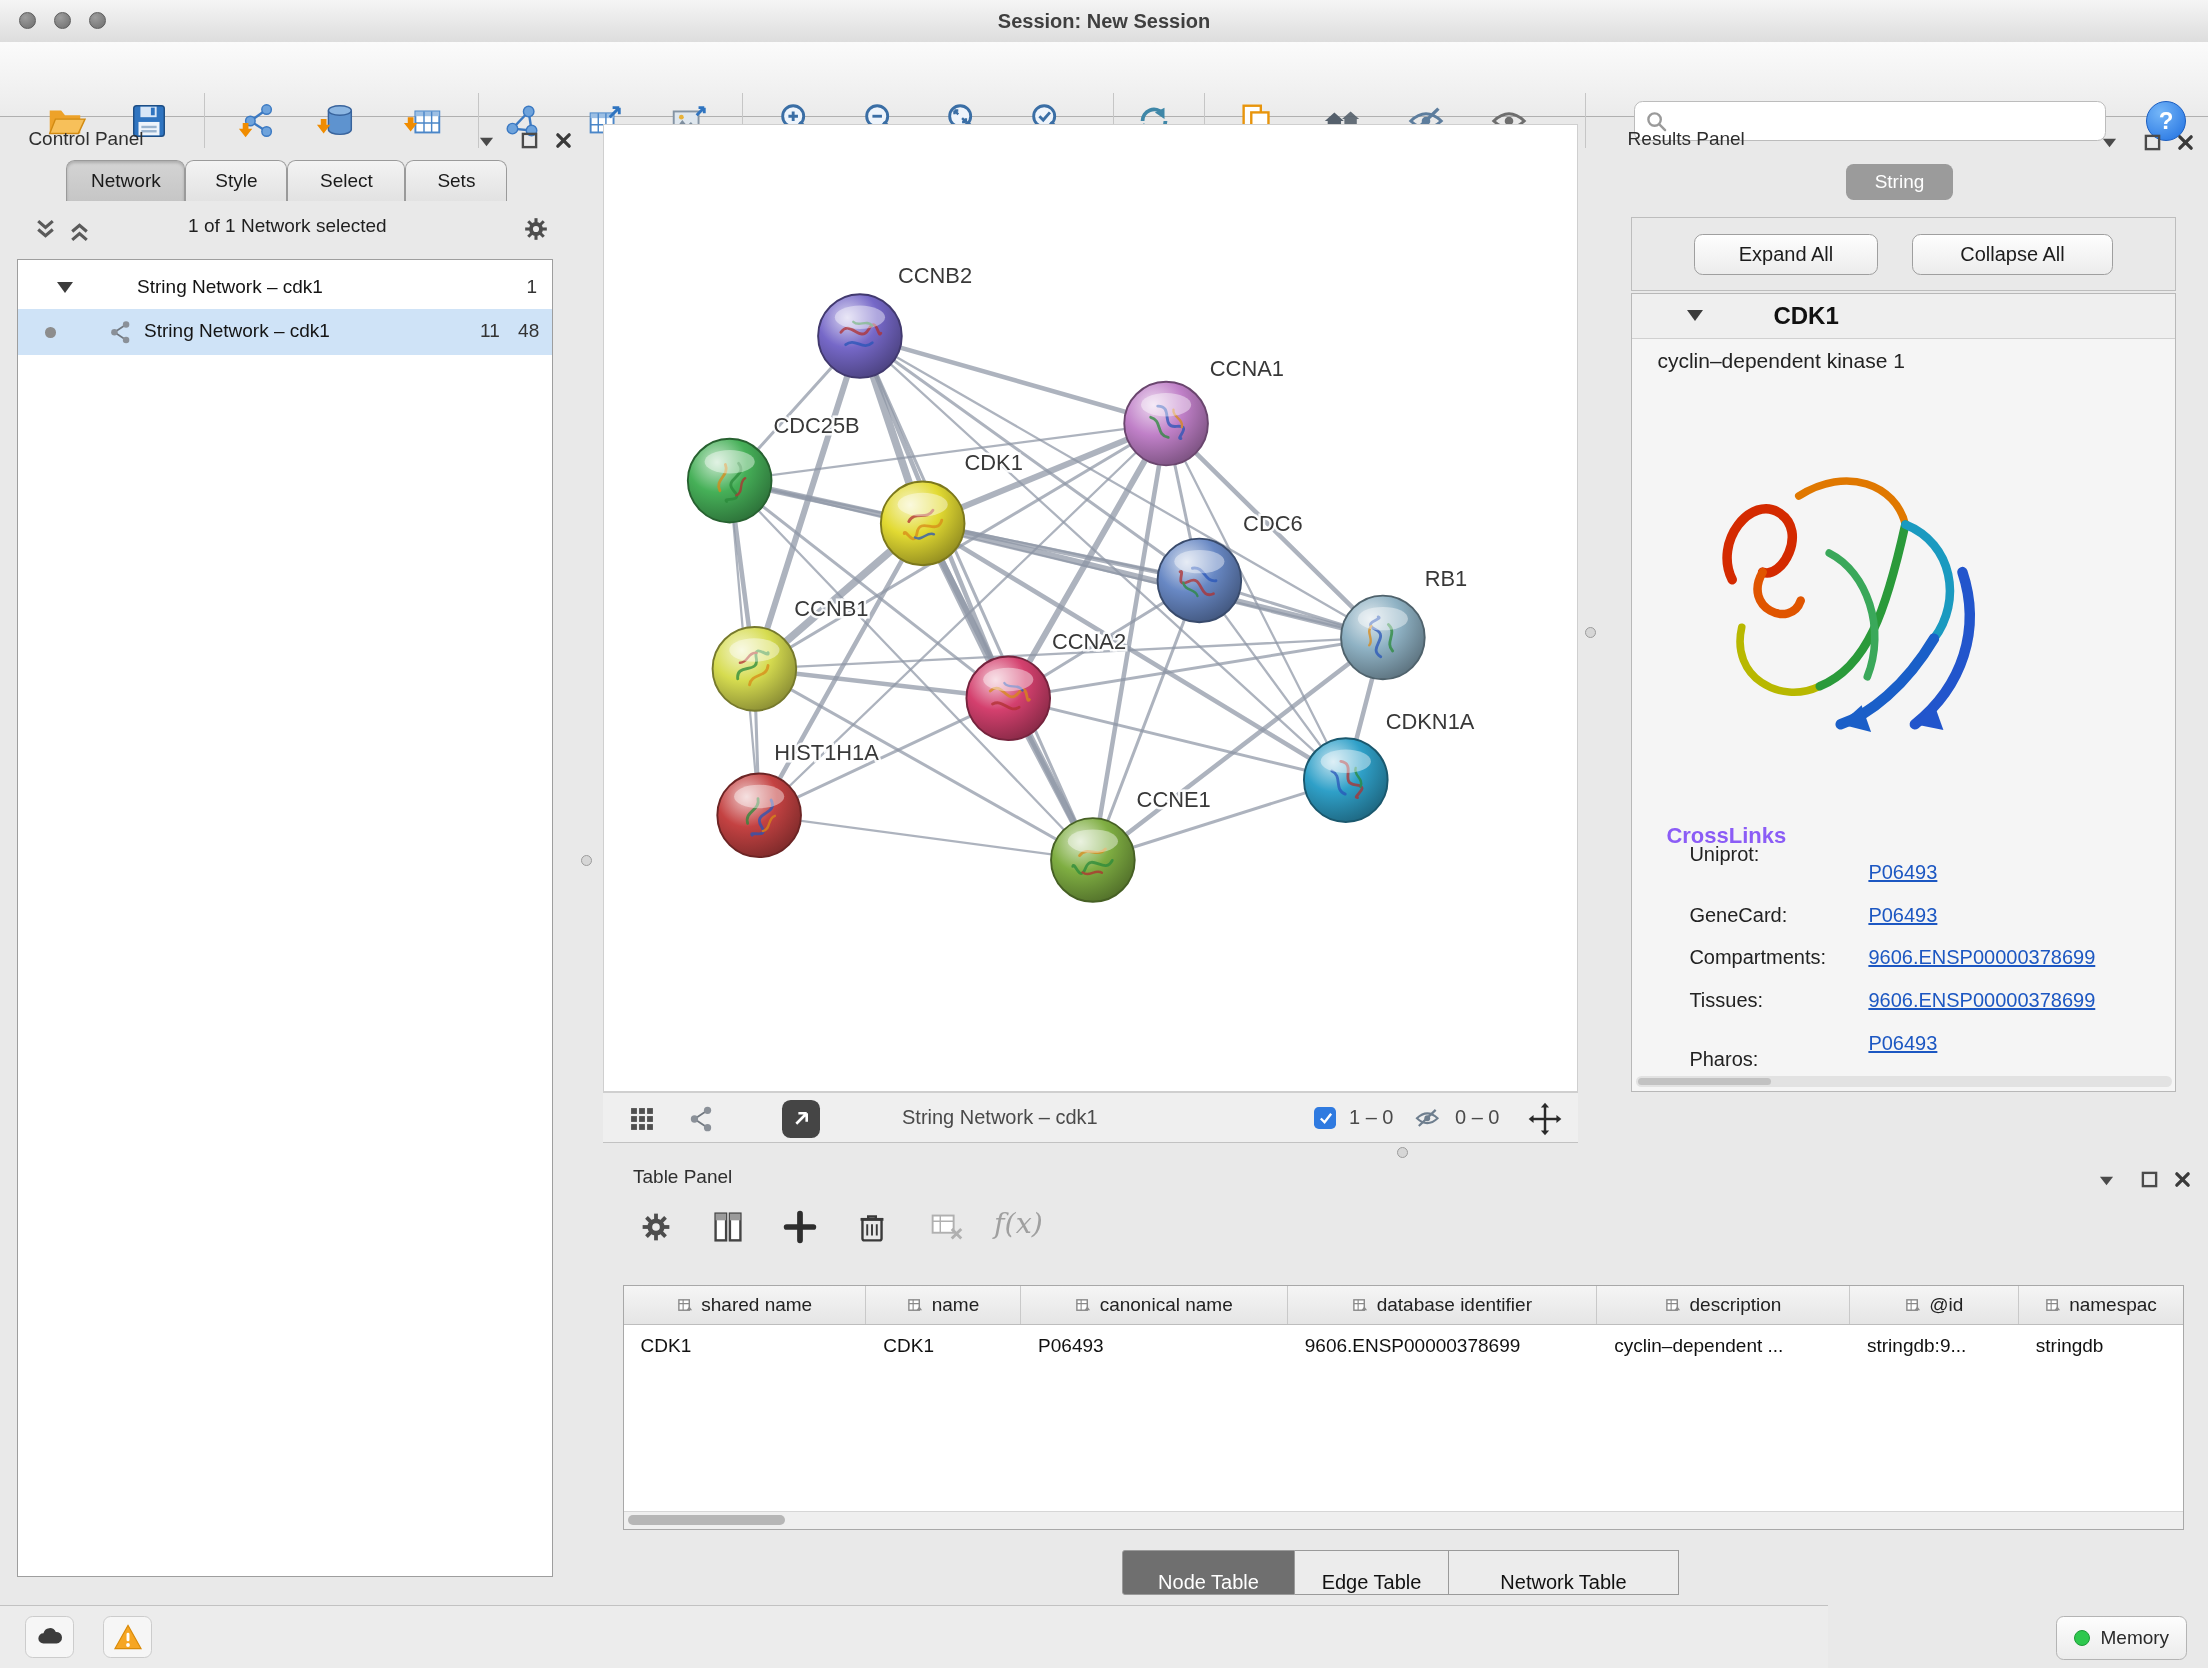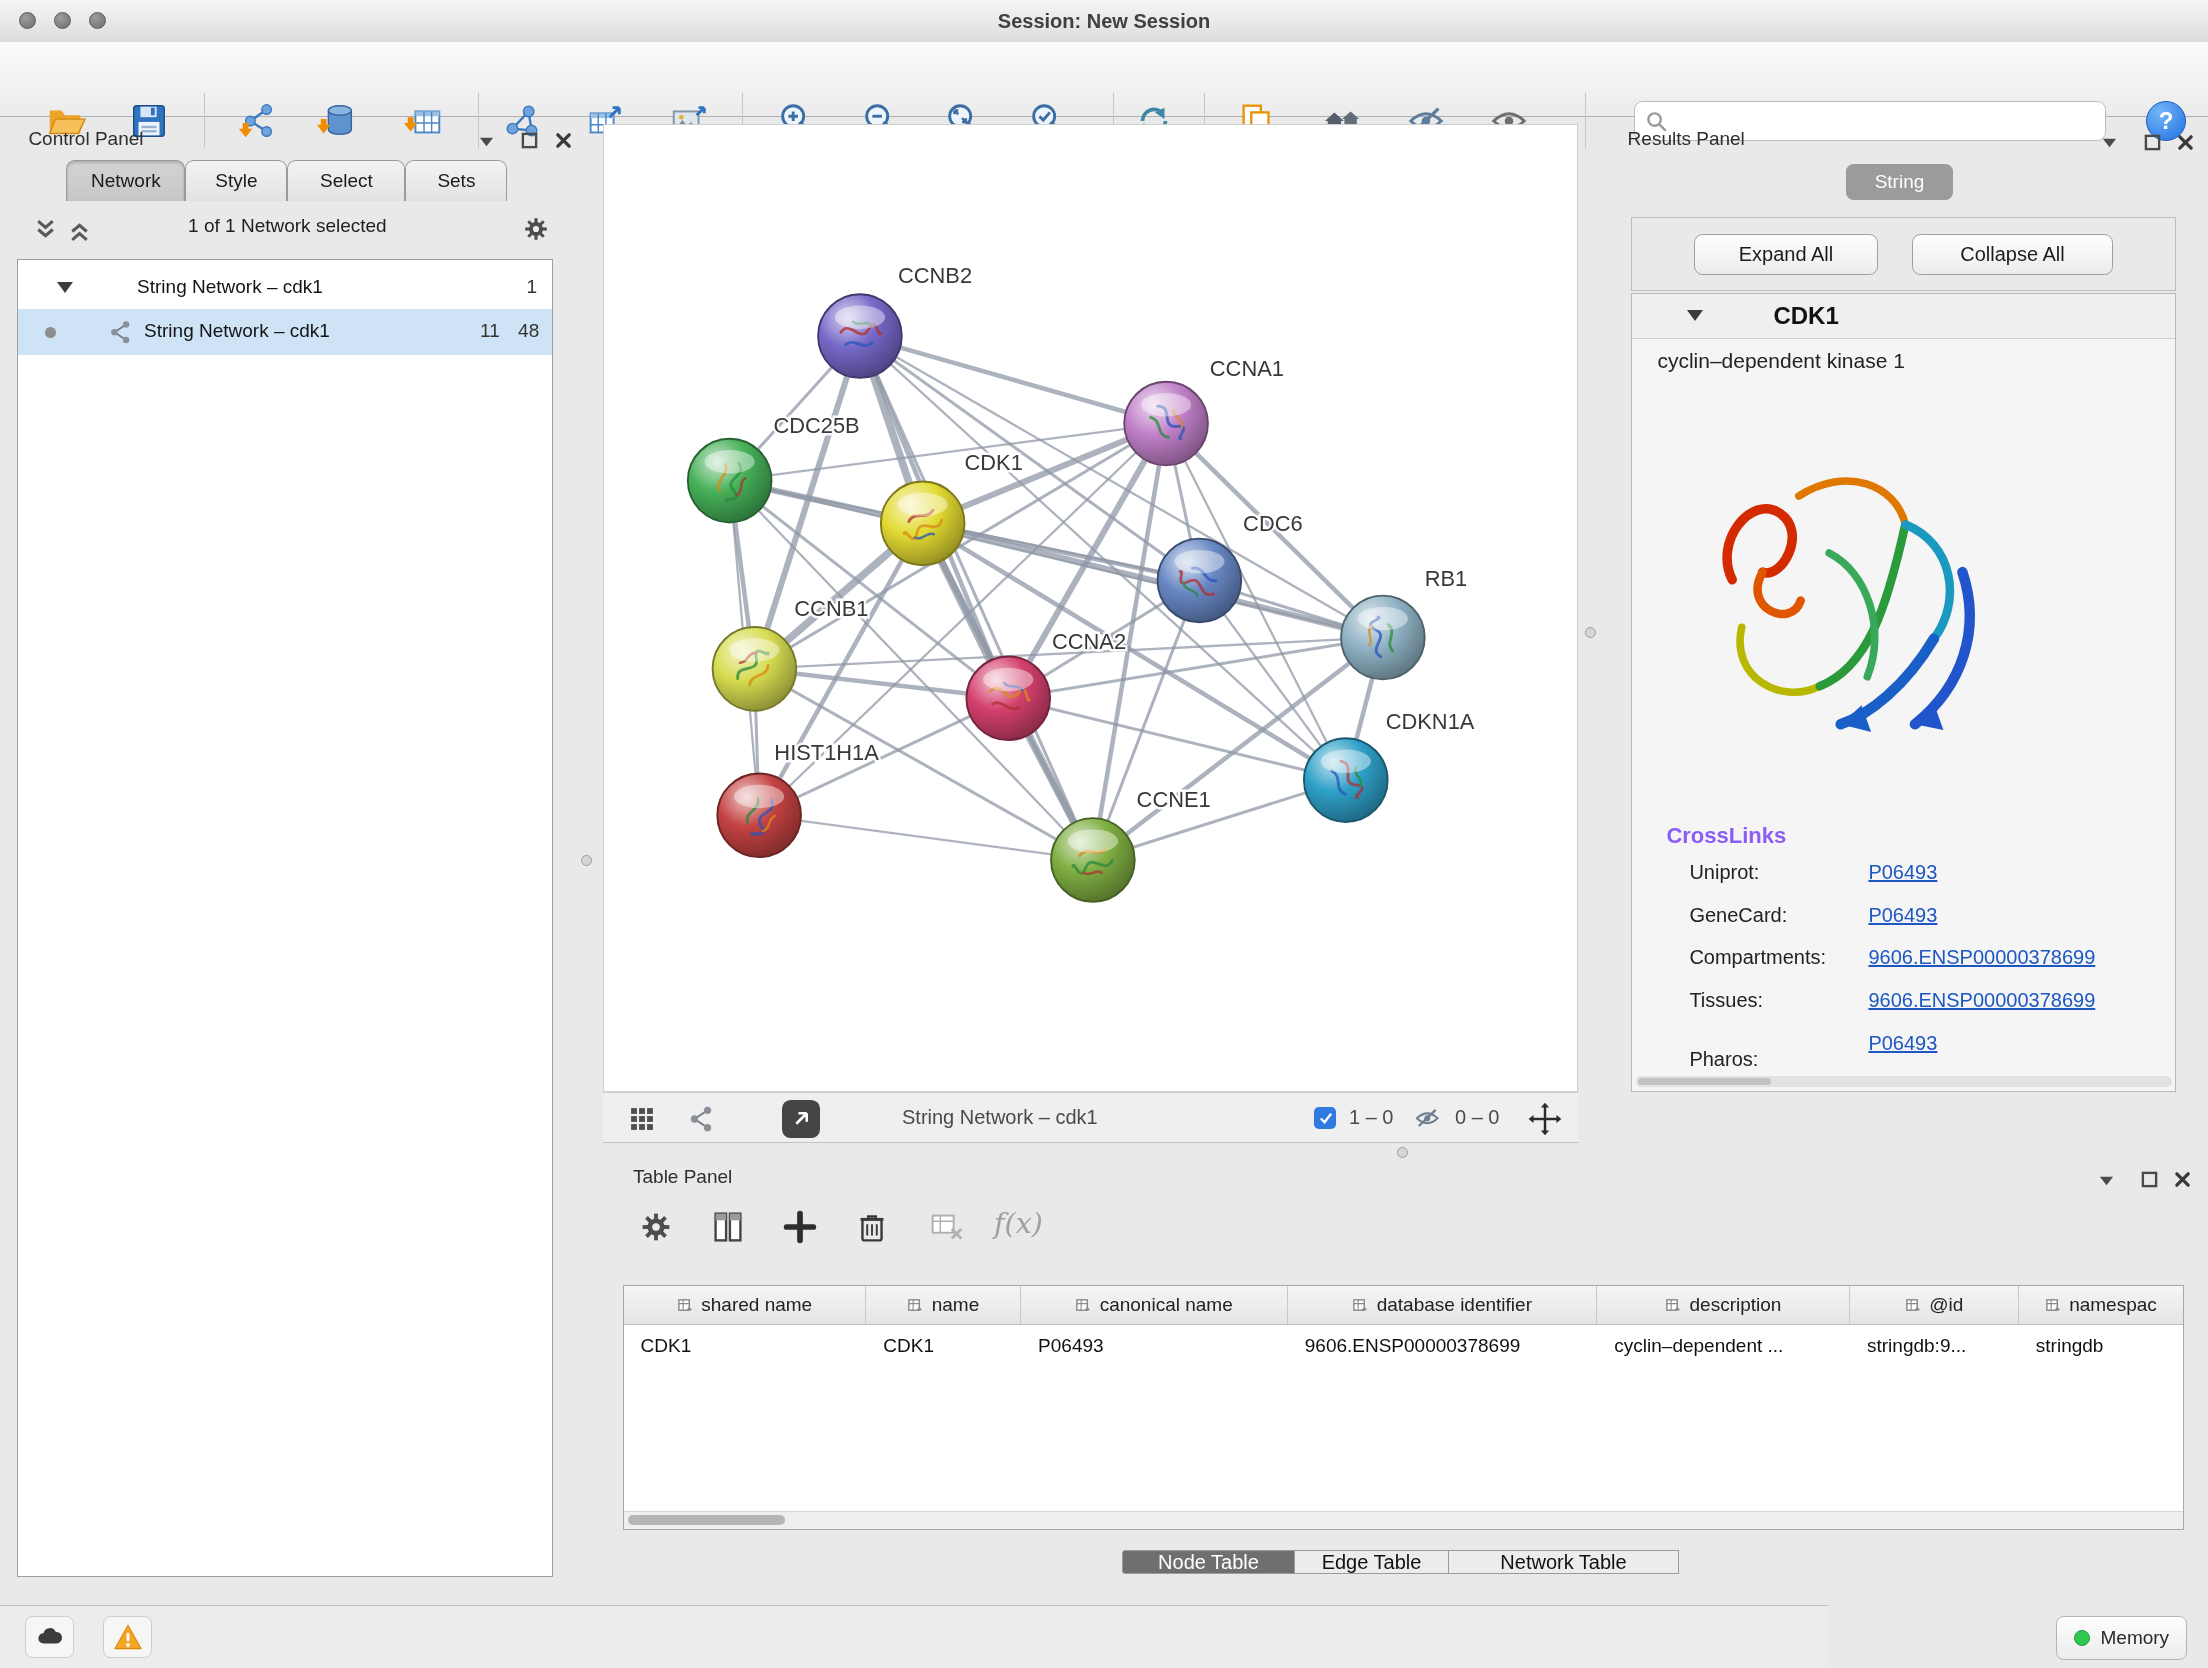--- a/index.html
+++ b/index.html
@@ -63,21 +63,21 @@
   .ttool{position:absolute;top:48px;width:42px;height:42px;}
   .ttool svg{width:42px;height:42px;display:block;}
   .table-frame{position:absolute;left:7.6px;top:127px;width:1561px;height:245px;background:#fff;border:1px solid #a8a8a8;box-sizing:border-box;}
   .thead{display:flex;height:38px;background:linear-gradient(#f5f5f5,#e5e5e5);border-bottom:1px solid #bdbdbd;}
   .th{display:flex;align-items:center;justify-content:center;gap:7.6px;font-size:19px;color:#222;
       border-right:1px solid #c9c9c9;box-sizing:border-box;overflow:hidden;white-space:nowrap;}
   .trow{display:flex;height:42px;}
   .td{display:flex;align-items:center;padding-left:17px;font-size:19px;color:#111;box-sizing:border-box;overflow:hidden;white-space:nowrap;}
   .hscroll{position:absolute;left:0;right:0;bottom:0;height:17px;background:#efefef;border-top:1px solid #d6d6d6;}
   .hthumb{position:absolute;left:4.8px;top:2.9px;width:157px;height:10.5px;border-radius:5.7px;background:#b6b6b6;}
-  .ttab{height:24px;border:1px solid #9a9a9a;background:#ececec;display:flex;align-items:center;justify-content:center;
+  .ttab{height:45px;border:1px solid #9a9a9a;background:#ececec;display:flex;align-items:flex-end;justify-content:center;
         font-size:20px;color:#111;box-sizing:border-box;border-left:none;}
   .ttab.first{border-left:1px solid #9a9a9a;border-radius:2.9px 0 0 2.9px;}
   .ttab.sel{background:#6f6f6f;color:#fff;}
   
   .status-bar{position:absolute;left:0;top:1605px;width:1828px;height:63px;background:#ececec;border-top:1px solid #c2c2c2;}
   .sbtn{position:absolute;top:9.5px;width:49px;height:42px;background:#f6f6f6;border:1px solid #cccccc;border-radius:7.6px;
         box-sizing:border-box;display:flex;align-items:center;justify-content:center;}
   .mem-btn{position:absolute;left:2056px;top:9.5px;height:42px;padding:0 17px;display:flex;align-items:center;gap:10.5px;
            border:1px solid #b4b4b4;border-radius:7.6px;background:linear-gradient(#fdfdfd,#ececec);font-size:19px;color:#2a2a2a;}
   .mem-dot{width:16px;height:16px;border-radius:50%;background:#2ec84e;border:1px solid #1e9a38;box-sizing:border-box;}
@@ -656,21 +656,21 @@
         <path d="M242 92 C292 112 302 172 272 212" stroke="#1a9ac0" stroke-width="9"></path>
         <path d="M272 212 C242 262 204 292 174 302" stroke="#1a5fc8" stroke-width="11"></path>
         <path d="M302 142 C322 202 302 262 252 302" stroke="#2255cc" stroke-width="11"></path>
       </g>
       <polygon points="174,302 196,282 206,310" fill="#1a5fc8"></polygon>
       <polygon points="252,302 272,280 282,308" fill="#2255cc"></polygon>
     </svg>
 
     <div style="position:absolute;left:34px;top:529px;font-size:22px;font-weight:bold;color:#8b5cf6">CrossLinks</div>
 
-    <div style="position:absolute;left:57px;top:567px" class="xlabel">Uniprot:</div>
+    <div style="position:absolute;left:57px;top:549px" class="xlabel">Uniprot:</div>
     <a class="xlink" style="position:absolute;left:236px;top:567px">P06493</a>
     <div style="position:absolute;left:57px;top:610px" class="xlabel">GeneCard:</div>
     <a class="xlink" style="position:absolute;left:236px;top:610px">P06493</a>
     <div style="position:absolute;left:57px;top:652px" class="xlabel">Compartments:</div>
     <a class="xlink" style="position:absolute;left:236px;top:652px">9606.ENSP00000378699</a>
     <div style="position:absolute;left:57px;top:695px" class="xlabel">Tissues:</div>
     <a class="xlink" style="position:absolute;left:236px;top:695px">9606.ENSP00000378699</a>
     <div style="position:absolute;left:57px;top:754px" class="xlabel">Pharos:</div>
     <a class="xlink" style="position:absolute;left:236px;top:738px">P06493</a>
 

